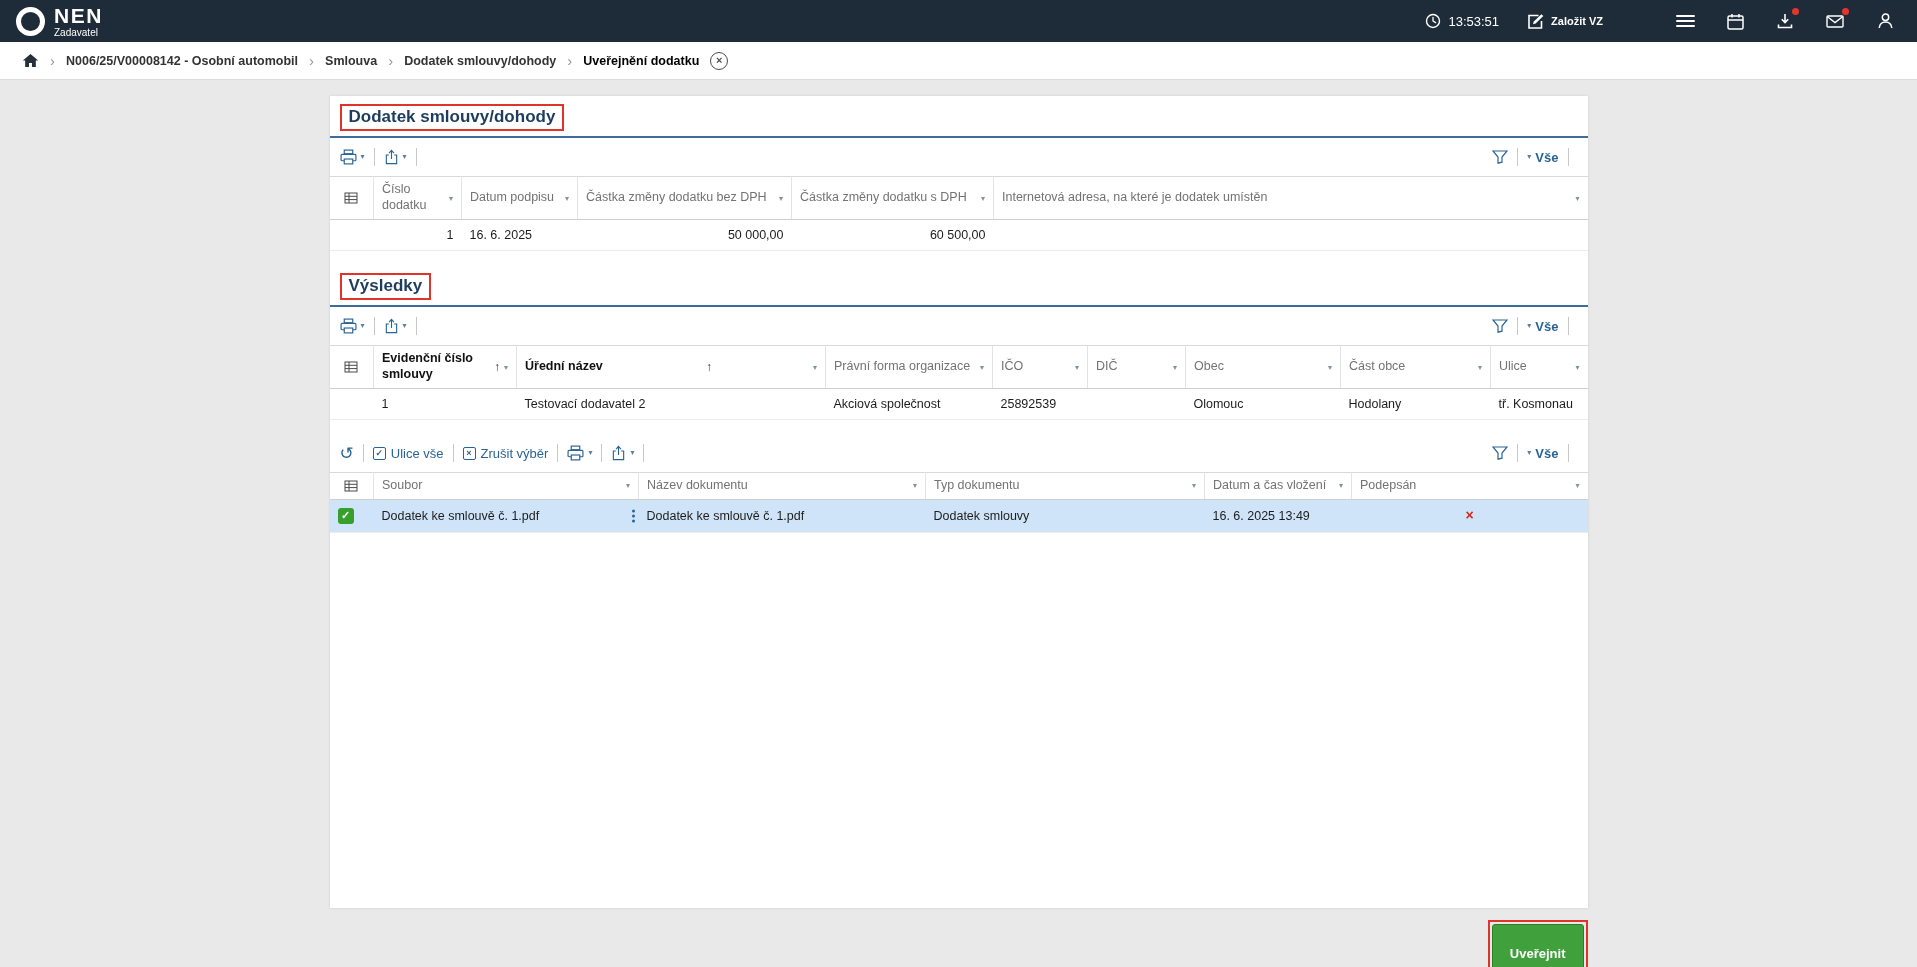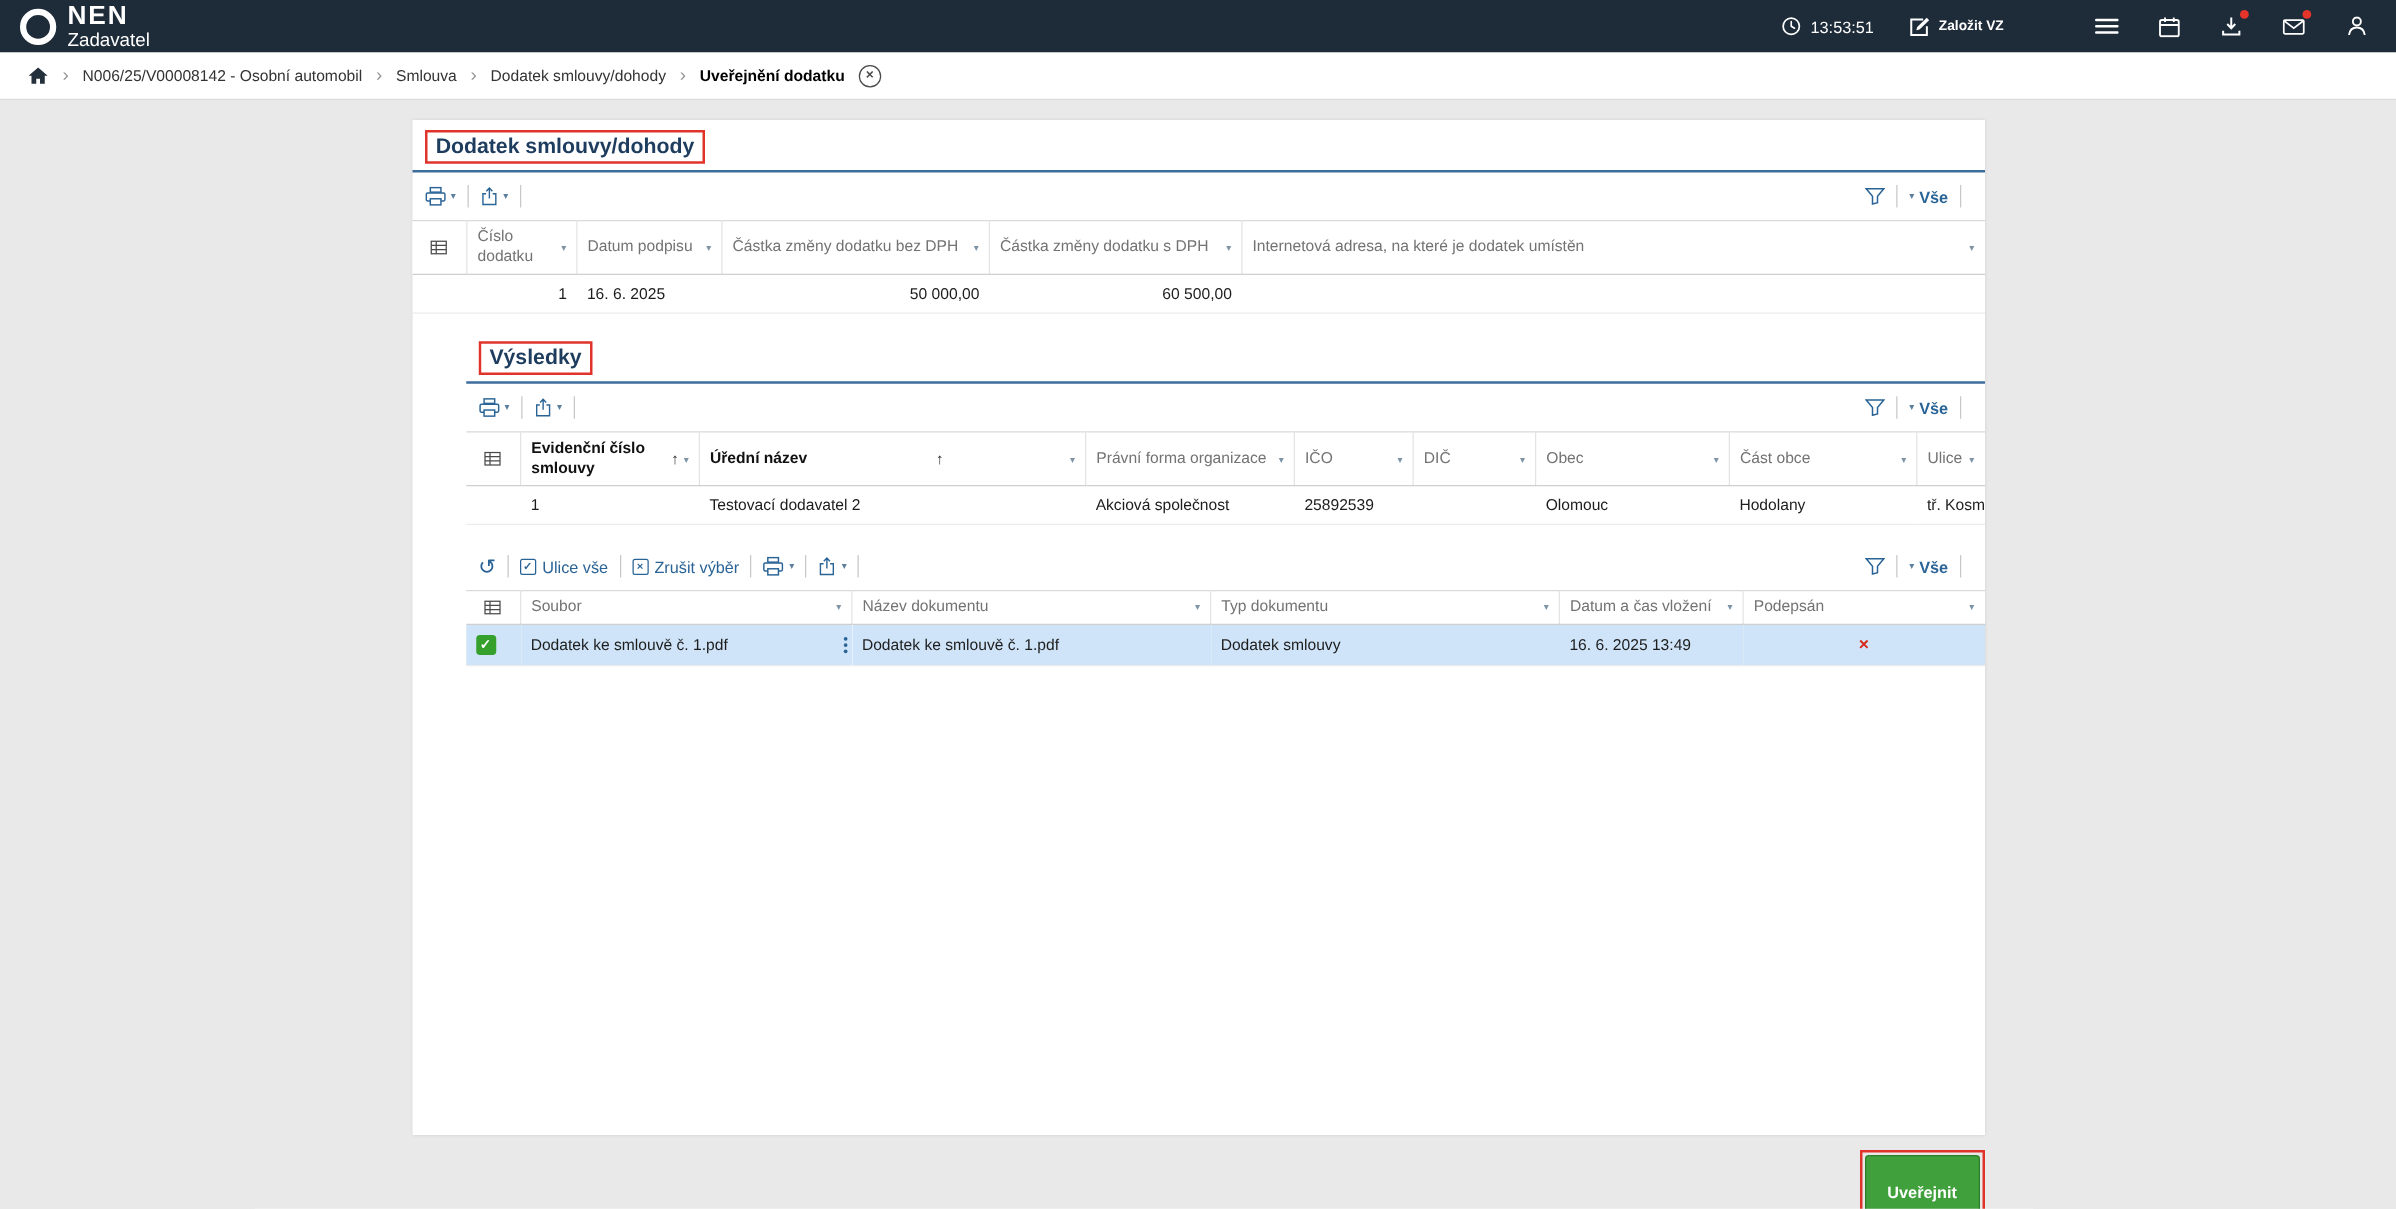--- a/index.html
+++ b/index.html
@@ -14,51 +14,51 @@
 
   
   .topbar {
     height:42px; background:var(--topbar-bg,#1e2c3a);
     display:flex; align-items:center; padding:0 20px 0 16px; color:#fff;
   }
   .brand { display:flex; align-items:center; gap:9px; cursor:pointer; }
   .logo-ring { width:29px; height:29px; border:5px solid #fff; border-radius:50%; }
   .brand-text { display:flex; flex-direction:column; line-height:1; }
   .brand-name { font-size:21px; font-weight:bold; letter-spacing:1.5px; }
-  .brand-sub { font-size:15px; margin-top:2px; font-weight:normal; }
+  .brand-sub { font-size:10px; margin-top:2px; font-weight:normal; }
   .topbar-right { margin-left:auto; display:flex; }
   .tb-time { display:flex; align-items:center; gap:7px; font-size:13px; }
   .tb-create { display:flex; align-items:center; gap:7px; font-size:11px; font-weight:bold; margin-left:28px; cursor:pointer; }
   .tb-icons { display:flex; align-items:center; margin-left:70px; }
   .tb-icon { position:relative; width:24px; height:24px; display:flex; align-items:center; justify-content:center; margin-left:26px; cursor:pointer; color:#fff; }
   .tb-icon:first-child { margin-left:0; }
   .badge { position:absolute; top:-1px; right:-2px; width:7px; height:7px; border-radius:50%; background:var(--badge,#e5352b); }
 
   
   .breadcrumb {
     height:38px; background:#fff; border-bottom:1px solid #dcdcdc;
     display:flex; align-items:center; padding:0 22px; font-size:12.5px; color:#333;
   }
   .crumb-home { color:#24313d; cursor:pointer; display:flex; }
   .crumb-sep { color:#979797; margin:0 11px; font-size:15px; line-height:1; }
-  .crumb { cursor:pointer; white-space:nowrap; }
+  .crumb { cursor:pointer; white-space:nowrap;font-weight:bold; }
   .crumb.current { font-weight:bold; color:#000; cursor:default; }
   .crumb-close {
     margin-left:11px; width:18px; height:18px; border:1.5px solid #4c4c4c; border-radius:50%;
     display:flex; align-items:center; justify-content:center;
     font-size:11px; line-height:1; color:#4c4c4c; cursor:pointer; font-weight:bold;
   }
 
   
   .panel {
     width:1258px; margin:16px auto 0; background:#fff; min-height:812px;
     box-shadow:0 0 3px rgba(0,0,0,.10); padding-bottom:24px;
   }
   .section { }
-  .section + .section { margin-top:14px;margin-left:43px; }
+  .section + .section { margin-top:14px; }
   .section-head { padding:8px 10px 5px; border-bottom:2px solid var(--accent-line,#3c6d9c); }
   .title-box { display:inline-block; border:2px solid var(--highlight,#e0342b); padding:1px 7px 2px; }
   .section-title { font-size:17px; font-weight:bold; color:#1d3c5e; }
 
   
   .toolbar { display:flex; align-items:center; height:38px; padding:0 10px; color:var(--accent,#2a6496); }
   .tb-btn { display:flex; align-items:center; gap:4px; cursor:pointer; color:var(--accent,#2a6496); font-size:13px; }
   .tb-btn .lnk { font-weight:bold; }
   .link-btn { display:flex; align-items:center; gap:5px; cursor:pointer; font-size:13px; }
   .caret { font-size:8px; color:#5c7f9d; line-height:1; }

